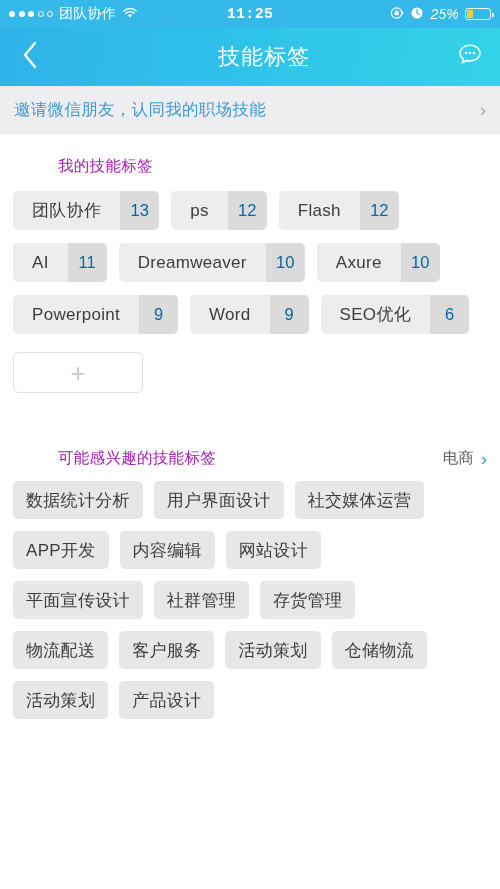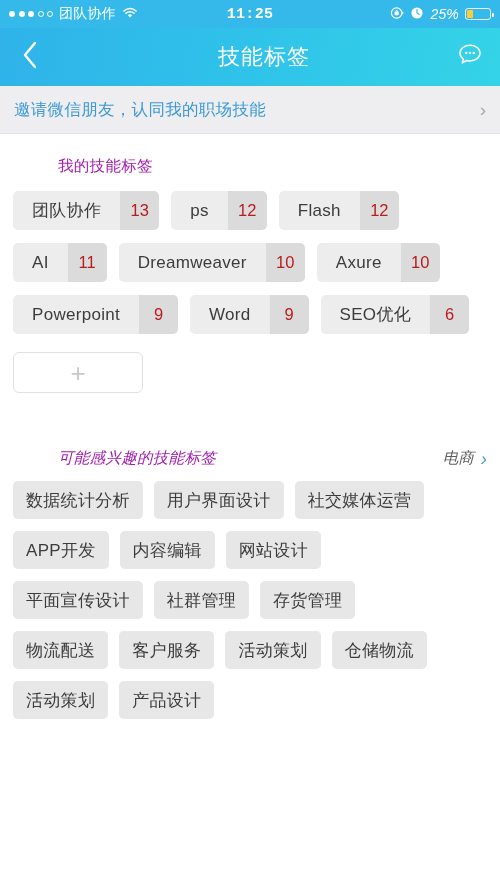--- a/index.html
+++ b/index.html
@@ -63,40 +63,40 @@
   .invite-text{ color:#3d9ad6; font-size:16.5px; letter-spacing:.3px; flex:1; }
   .chev-gray{ color:#a9a9ad; font-size:19px; line-height:1; }
 
   
   .section{ background:#ffffff; padding:0 13px; }
   .section-title{
     font-size:15.5px; color:#a21caf; letter-spacing:.3px;
     padding:22px 0 14px 1px;
     margin-left:44px;
   }
-  .sec-head{ display:flex; align-items:flex-start; padding:22px 0 12px 1px;font-style:italic; }
+  .sec-head{ display:flex; align-items:flex-start; padding:22px 0 12px 1px; }
   .sec-head .section-title{ padding:0; flex:1; }
   .sec-head-right{ display:flex; align-items:center; gap:7px; }
   .sec-head-right .val{ font-size:15.5px; color:#5e5e5e; }
   .chev-blue{ color:#3d9ad6; font-size:19px; line-height:1; }
 
   
   .tag-rows{ display:flex; flex-direction:column; gap:13px; padding-bottom:6px; }
   .tag-row{ display:flex; align-items:center; gap:12px; }
   .tag{
     display:inline-flex; align-items:stretch;
     height:39px; border-radius:5px; overflow:hidden;
   }
   .tag .lbl{
     background:#ededee; color:#3c3c3c;
     display:flex; align-items:center;
     padding:0 19px; font-size:17px; letter-spacing:.3px;
   }
   .tag .cnt{
-    background:#dbdbdc; color:#b91c1c;
+    background:#dbdbdc; color:#0369a1;
     display:flex; align-items:center; justify-content:center;
     min-width:39px; padding:0 9px; font-size:16.5px;
   }
   .add-tag{
     width:130px; height:41px;
     background:#ffffff; border:1px solid #e2e2e4; border-radius:6px;
     display:flex; align-items:center; justify-content:center;
     margin-top:5px;
   }
   .plus{ color:#c9c9cc; font-size:26px; line-height:1; font-weight:300; }

